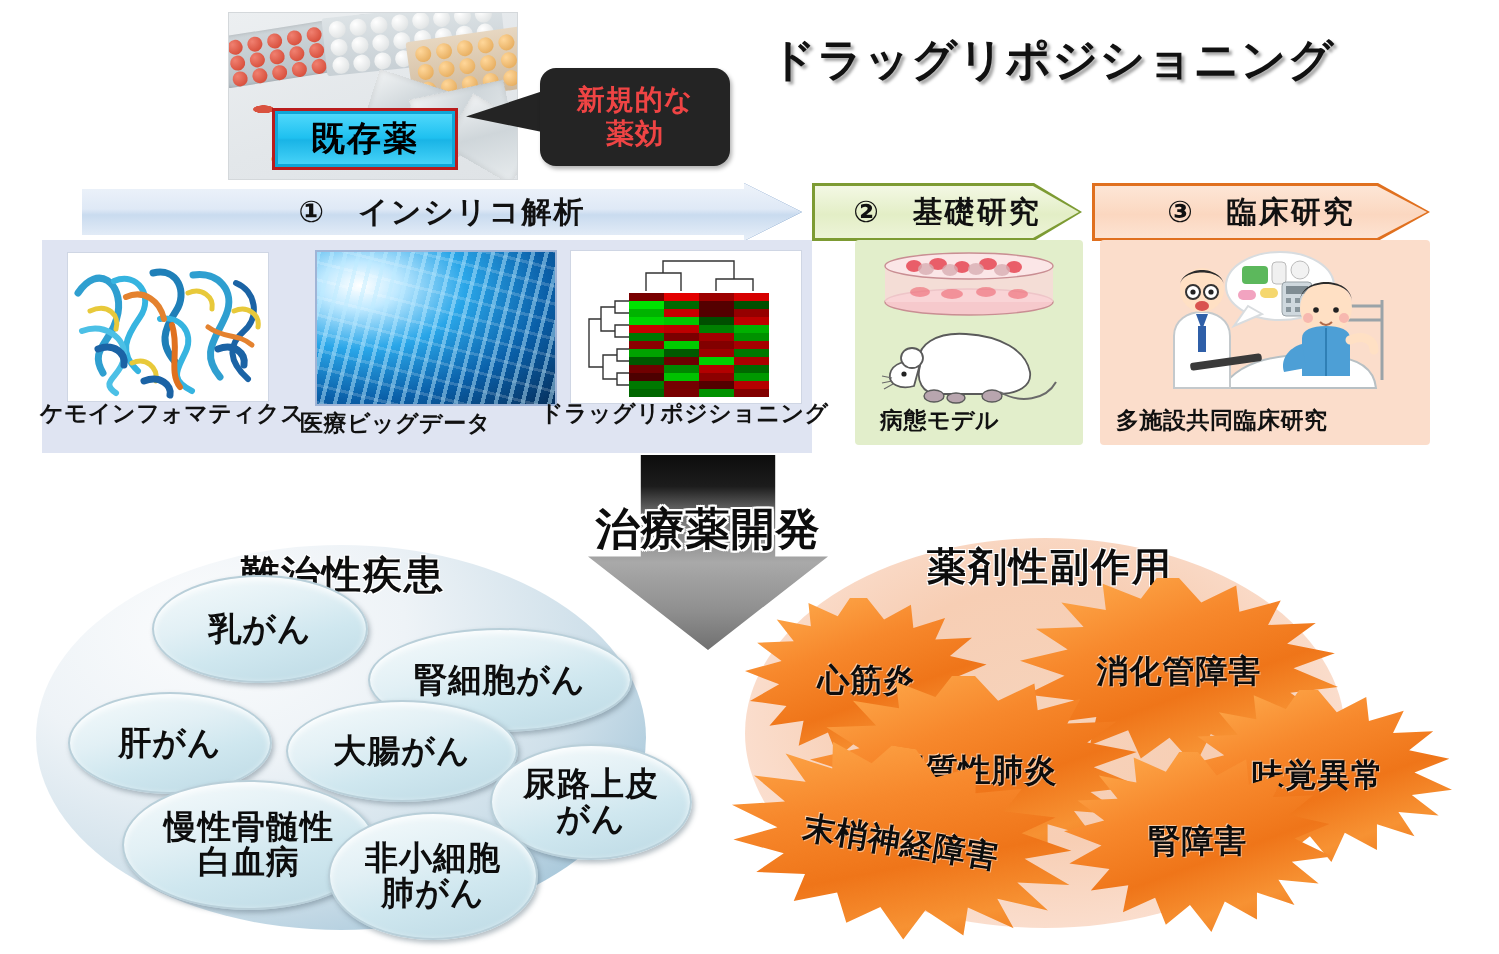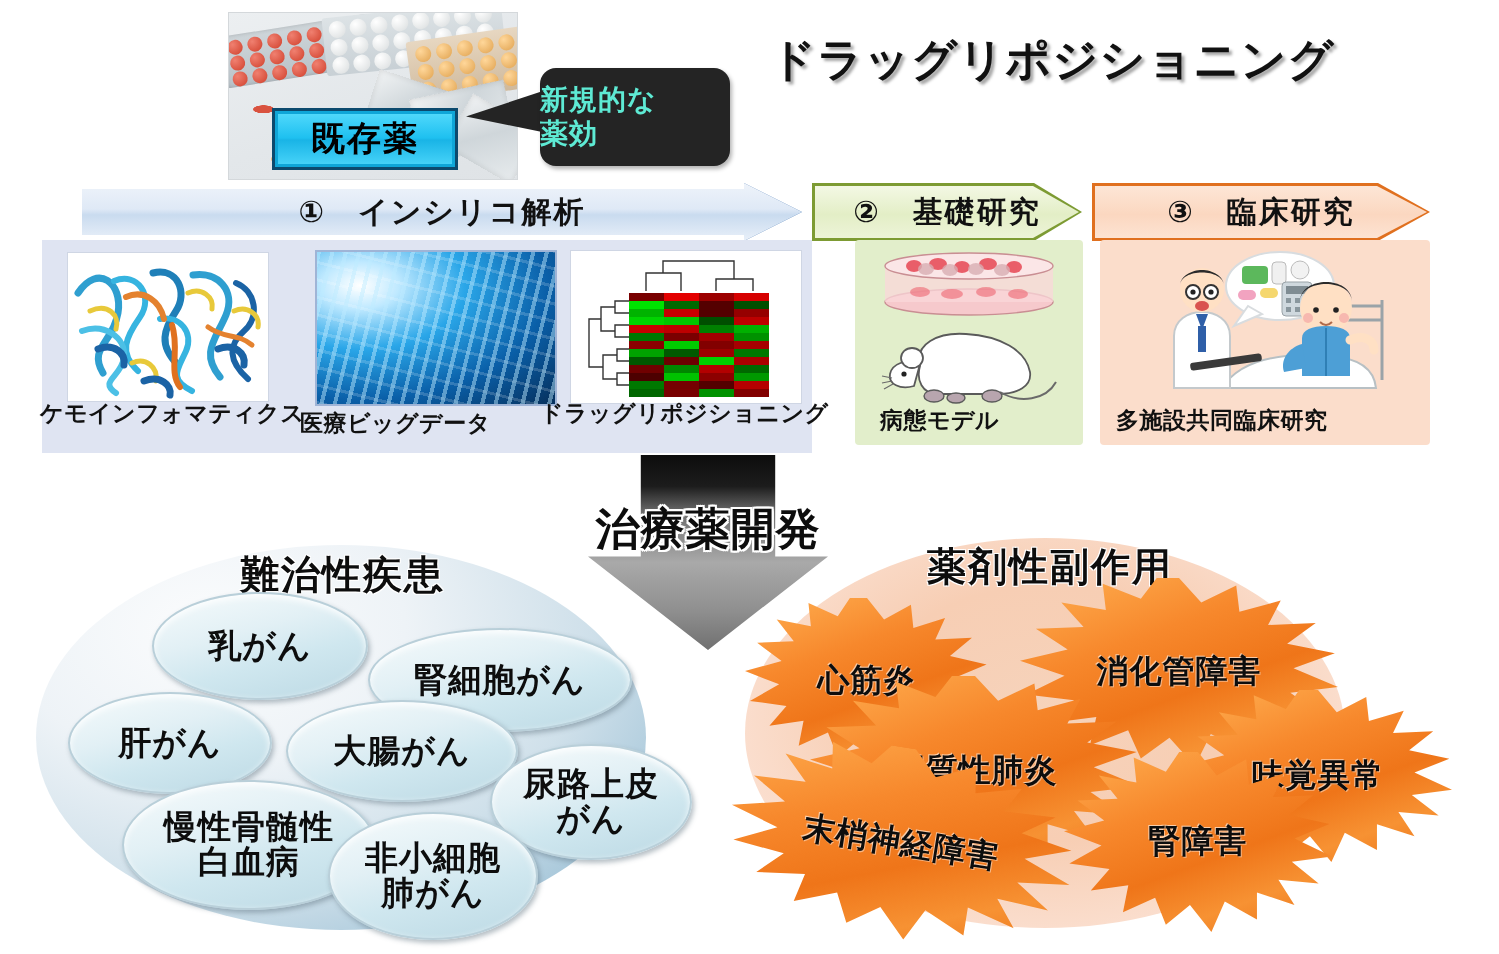--- a/index.html
+++ b/index.html
@@ -52,39 +52,39 @@
     background:radial-gradient(circle at 35% 30%,#ffd79a,#e0a24f);}
   .foil{position:absolute;background:linear-gradient(135deg,#f2f4f5,#cfd6da 45%,#e8ecee);
     box-shadow:inset 0 0 6px rgba(0,0,0,.12);}
   .foil1{left:140px;top:68px;width:86px;height:58px;transform:rotate(18deg);}
   .foil2{left:186px;top:76px;width:96px;height:66px;transform:rotate(-12deg);}
   .foil3{left:224px;top:96px;width:78px;height:60px;transform:rotate(30deg);}
 
   
   #existing-drug{
     left:272px;top:108px;width:186px;height:62px;
-    background:#000;border:3px solid #0c4a6e;
+    background:#000;border:3px solid #b91c1c;
     box-sizing:border-box;
     display:flex;align-items:center;justify-content:center;
   }
   #existing-drug .inner{
     width:100%;height:100%;
     background:linear-gradient(180deg,#4fd8fb 0%,#1ec0f0 48%,#19b4e6 52%,#45d2f8 100%);
     border:3px solid #0fa6d8;
     box-sizing:border-box;
     display:flex;align-items:center;justify-content:center;
     font-size:34px;font-weight:700;color:#000;letter-spacing:2px;
   }
 
   
   #novel-efficacy{
     left:540px;top:68px;width:190px;height:98px;
     background:#242424;border-radius:16px;
-    display:flex;flex-direction:column;align-items:flex-start;justify-content:center;
-    color:#5eead4;font-size:28px;font-weight:700;line-height:1.22;letter-spacing:1px;
+    display:flex;flex-direction:column;align-items:center;justify-content:center;
+    color:#ef4444;font-size:28px;font-weight:700;line-height:1.22;letter-spacing:1px;
     box-shadow:2px 3px 4px rgba(0,0,0,.3);
   }
   #novel-efficacy-tail{
     left:466px;top:88px;width:86px;height:46px;background:#242424;
     clip-path:polygon(100% 0,100% 100%,0 62%);
   }
 
   
   #arrow-insilico{
     left:82px;top:183px;width:720px;height:58px;
@@ -539,21 +539,21 @@
 <div class="abs panel-caption" id="cap-bigdata">医療ビッグデータ</div>
 <div class="abs panel-caption" id="cap-bioinfo">ドラッグリポジショニング</div>
 <div class="abs panel-caption" id="cap-model">病態モデル</div>
 <div class="abs panel-caption" id="cap-multicenter">多施設共同臨床研究</div>
 
 <div class="abs" id="down-arrow"></div>
 <div class="abs" id="down-arrow-label">治療薬開発</div>
 
 <div class="abs" id="disease-field"></div>
 <div class="abs" id="disease-heading">難治性疾患</div>
-<div class="abs dz" style="left:152px;top:592px;width:212px;height:104px;">乳がん</div>
+<div class="abs dz" style="left:152px;top:575px;width:212px;height:104px;">乳がん</div>
 <div class="abs dz" style="left:368px;top:628px;width:260px;height:100px;">腎細胞がん</div>
 <div class="abs dz" style="left:68px;top:692px;width:200px;height:98px;">肝がん</div>
 <div class="abs dz" style="left:286px;top:700px;width:228px;height:98px;">大腸がん</div>
 <div class="abs dz" style="left:490px;top:744px;width:198px;height:112px;white-space:pre-line;">尿路上皮
 がん</div>
 <div class="abs dz" style="left:122px;top:780px;width:250px;height:126px;white-space:pre-line;">慢性骨髄性
 白血病</div>
 <div class="abs dz" style="left:328px;top:812px;width:206px;height:124px;white-space:pre-line;">非小細胞
 肺がん</div>
 

